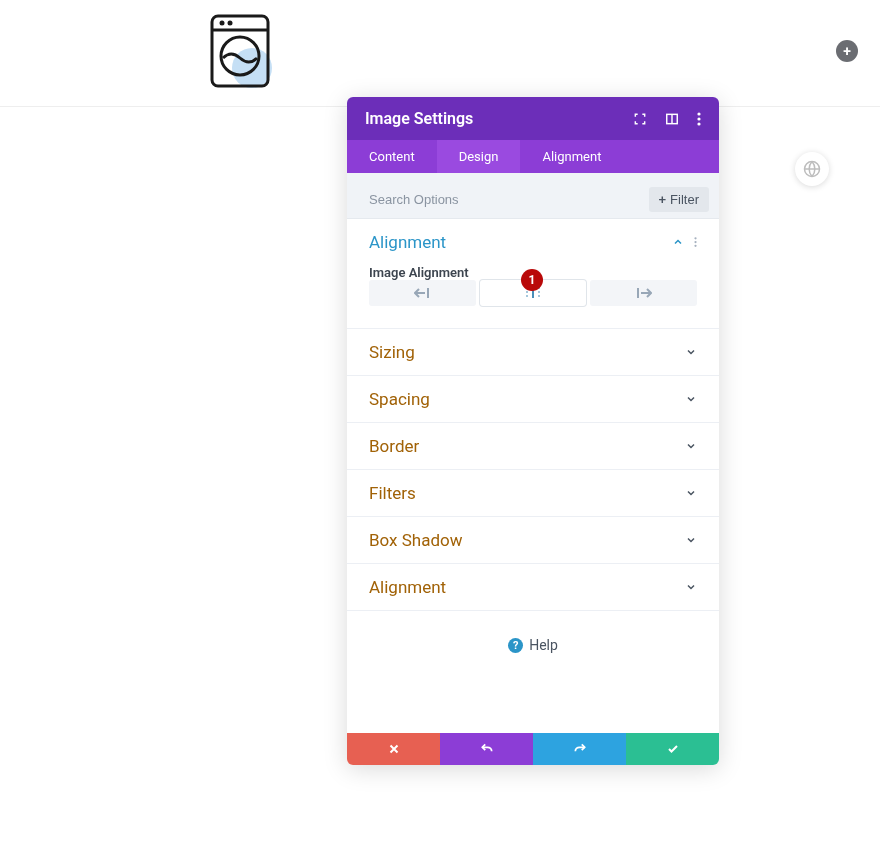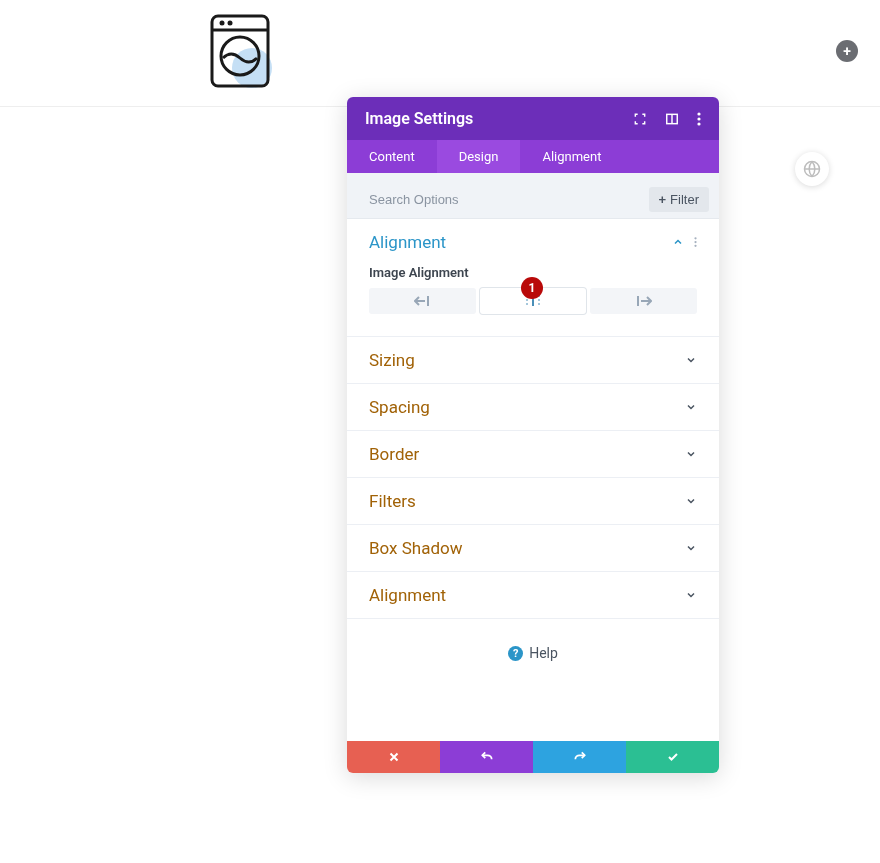--- a/index.html
+++ b/index.html
@@ -159,21 +159,20 @@
     cursor: pointer;
   }
 
   .section-body {
     padding: 0 22px 22px 22px;
   }
   .field-label {
     font-size: 13px;
     font-weight: 600;
     color: #3d454f;
-    margin-bottom: 8px;
   }
 
   .align-row {
     display: flex;
     gap: 4px;
     position: relative;
   }
   .align-btn {
     flex: 1;
     height: 26px;

